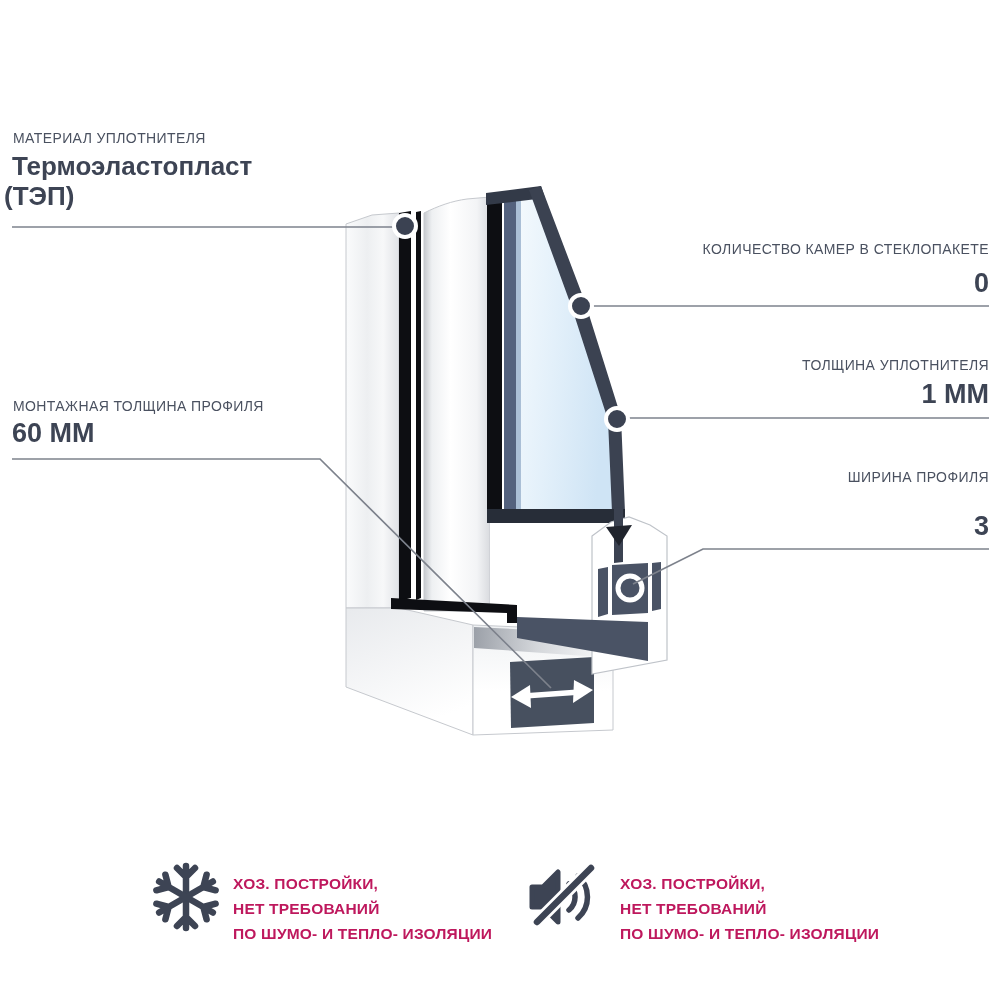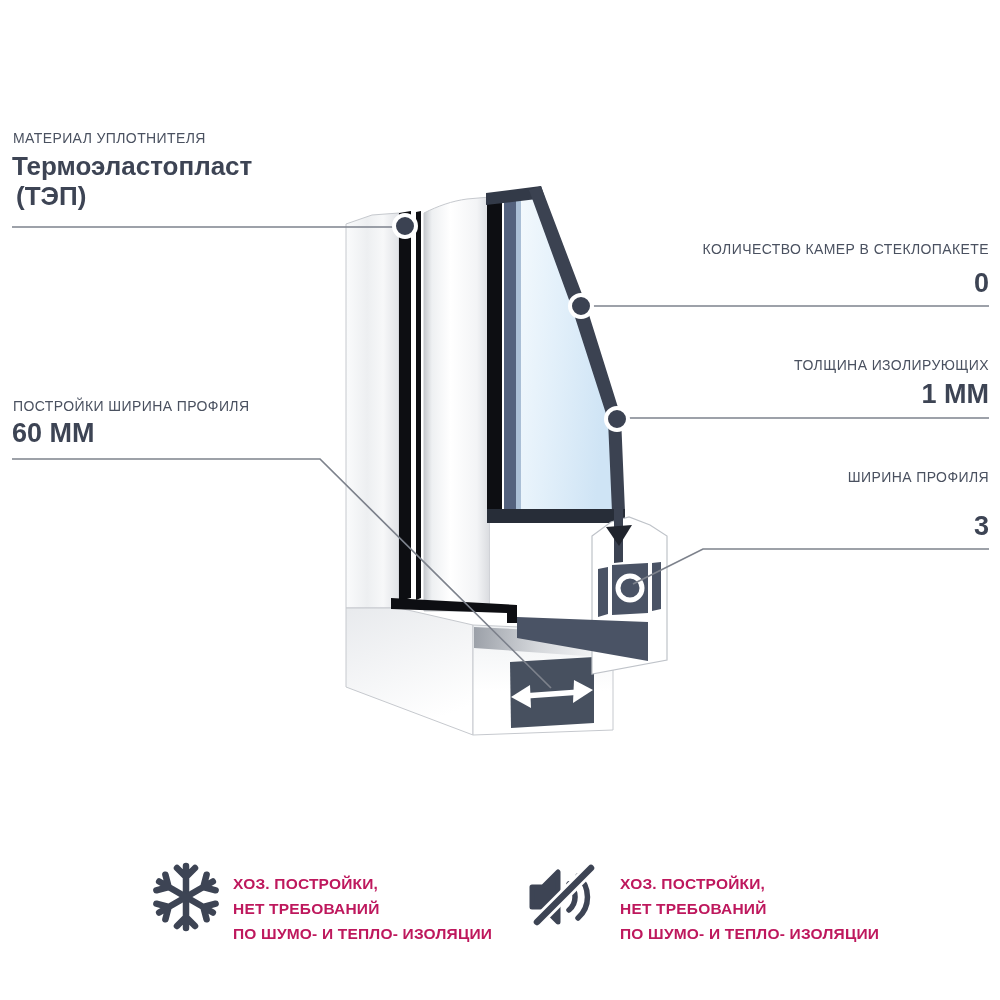--- a/index.html
+++ b/index.html
@@ -144,29 +144,29 @@
       <path d="M-34,-10 L-23,-10 L-8,-25 L-8,25 L-23,10 L-34,10 Z" fill="#3d4454" stroke="#3d4454" stroke-width="5" stroke-linejoin="round"></path>
       <path d="M3,-13 A17,17 0 0 1 3,13" stroke="#3d4454" stroke-width="5.5" fill="none" stroke-linecap="round"></path>
       <path d="M12,-21 A28,28 0 0 1 12,21" stroke="#3d4454" stroke-width="5.5" fill="none" stroke-linecap="round"></path>
       <path d="M-29,25 L25,-29" stroke="#ffffff" stroke-width="12" fill="none"></path>
       <path d="M-29,25 L25,-29" stroke="#3d4454" stroke-width="6.5" fill="none" stroke-linecap="round"></path>
     </g>
   </svg>
 
   <div class="abs cap-label" style="left:13px;top:99px">МАТЕРИАЛ УПЛОТНИТЕЛЯ</div>
   <div class="abs big-value v26" style="left:12px;top:121px">Термоэластопласт</div>
-  <div class="abs big-value v26" style="left:16px;top:151px">(ТЭП)</div>
+  <div class="abs big-value v26" style="left:4px;top:151px">(ТЭП)</div>
 
-  <div class="abs cap-label" style="left:13px;top:367px">ПОСТРОЙКИ ШИРИНА ПРОФИЛЯ</div>
+  <div class="abs cap-label" style="left:13px;top:367px">МОНТАЖНАЯ ТОЛЩИНА ПРОФИЛЯ</div>
   <div class="abs big-value v27" style="left:12px;top:388px">60 ММ</div>
 
   <div class="abs cap-label right-al" style="top:210px">КОЛИЧЕСТВО КАМЕР В СТЕКЛОПАКЕТЕ</div>
   <div class="abs big-value v27 right-al" style="top:238px">0</div>
 
-  <div class="abs cap-label right-al" style="top:326px">ТОЛЩИНА ИЗОЛИРУЮЩИХ</div>
+  <div class="abs cap-label right-al" style="top:326px">ТОЛЩИНА УПЛОТНИТЕЛЯ</div>
   <div class="abs big-value v27 right-al" style="top:349px">1 ММ</div>
 
   <div class="abs right-al" style="top:437px;line-height:19px">
     <div class="cap-label" style="line-height:19px">ШИРИНА ПРОФИЛЯ</div>
   </div>
   <div class="abs big-value v27 right-al" style="top:481px">3</div>
 
   <div class="abs" style="left:233px;top:840px">
     <div class="note-text">ХОЗ. ПОСТРОЙКИ,</div>
     <div class="note-text">НЕТ ТРЕБОВАНИЙ</div>

